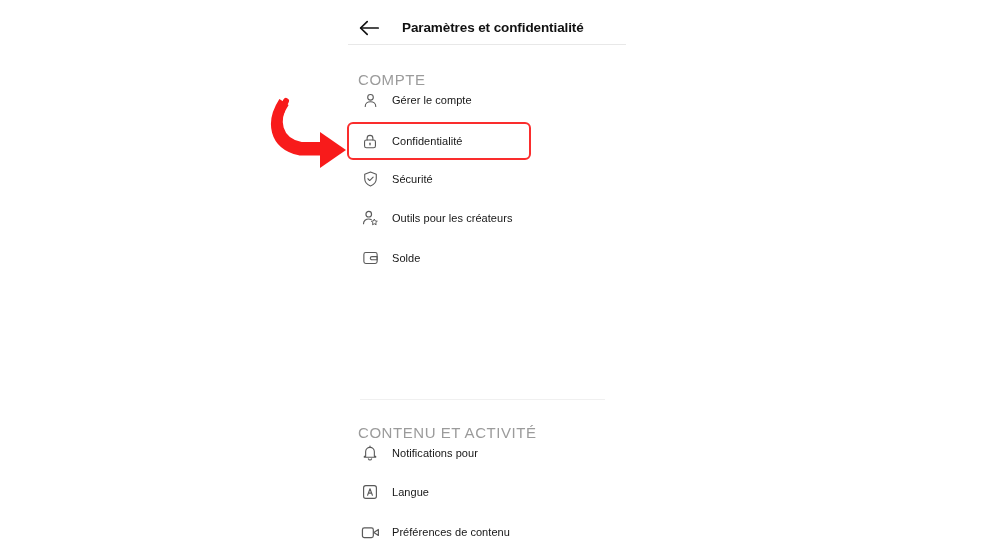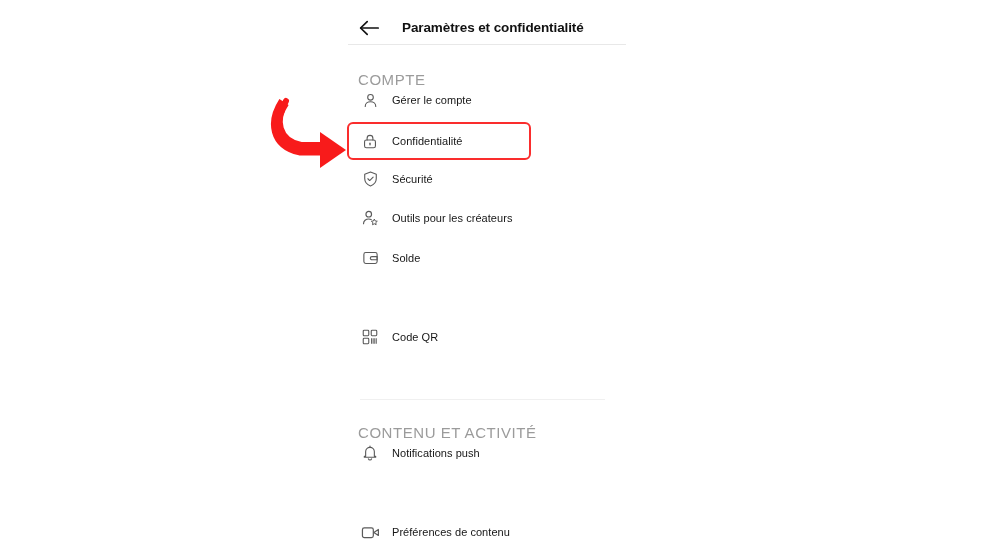--- a/index.html
+++ b/index.html
@@ -196,50 +196,46 @@
     <span class="icon">
       <svg width="17" height="16" viewBox="0 0 20 18" fill="none">
         <rect x="2.2" y="2.6" width="15.6" height="12.8" rx="2.2" stroke="currentColor" stroke-width="1.3"></rect>
         <path d="M11.6 7.4h6.2v3.6h-6.2a1.8 1.8 0 1 1 0-3.6Z" stroke="currentColor" stroke-width="1.3" stroke-linejoin="round"></path>
       </svg>
     </span>
     <span class="label">Solde</span>
   </div>
 
 
-  <div class="row" style="top:319px">
-    <span class="icon">
-      <svg width="16" height="16" viewBox="0 0 18 18" fill="none">
-        <rect x="1.4" y="1.4" width="6.2" height="6.2" rx="1" stroke="currentColor" stroke-width="1.25"></rect>
-        <rect x="10.4" y="1.4" width="6.2" height="6.2" rx="1" stroke="currentColor" stroke-width="1.25"></rect>
-        <rect x="1.4" y="10.4" width="6.2" height="6.2" rx="1" stroke="currentColor" stroke-width="1.25"></rect>
-        <rect x="10.2" y="10.4" width="1.5" height="6.2" fill="currentColor"></rect>
-        <rect x="12.8" y="10.4" width="1.5" height="6.2" fill="currentColor"></rect>
-        <rect x="15.3" y="10.4" width="1.3" height="6.2" fill="currentColor"></rect>
-      </svg>
-    </span>
-    <span class="label">Code QR</span>
-  </div>
 
 
   <div id="section-divider"></div>
 
   <div class="section-label" style="top:418px">CONTENU ET ACTIVITÉ</div>
 
   <div class="row" style="top:435px">
     <span class="icon">
       <svg width="16" height="18" viewBox="0 0 18 20" fill="none">
         <path d="M4.1 13.6V8.6a4.9 4.9 0 0 1 9.8 0v5h1.5v1.2H2.6v-1.2h1.5Z" stroke="currentColor" stroke-width="1.25" stroke-linejoin="round"></path>
         <path d="M7.2 16.6a1.9 1.9 0 0 0 3.6 0" stroke="currentColor" stroke-width="1.25" stroke-linecap="round"></path>
         <path d="M9 3.7V2.2" stroke="currentColor" stroke-width="1.25" stroke-linecap="round"></path>
       </svg>
     </span>
-    <span class="label">Notifications push</span>
-  </div>
-
+    <span class="label">Notifications pour</span>
+  </div>
+
+  <div class="row" style="top:474px">
+    <span class="icon">
+      <svg width="16" height="16" viewBox="0 0 18 18" fill="none">
+        <rect x="1.8" y="1.8" width="14.4" height="14.4" rx="2.4" stroke="currentColor" stroke-width="1.3"></rect>
+        <path d="M6.3 12.6 9 5.4l2.7 7.2M7.3 10.3h3.4" stroke="currentColor" stroke-width="1.25" stroke-linecap="round" stroke-linejoin="round"></path>
+      </svg>
+    </span>
+    <span class="label">Langue</span>
+  </div>
 
   <div class="row" style="top:514px">
     <span class="icon">
       <svg width="19" height="15" viewBox="0 0 20 16" fill="none">
         <rect x="1.4" y="3" width="11.6" height="10.4" rx="2" stroke="currentColor" stroke-width="1.3"></rect>
         <path d="m13.6 8 4.8-3.2v6.4L13.6 8Z" stroke="currentColor" stroke-width="1.3" stroke-linejoin="round"></path>
       </svg>
     </span>
     <span class="label">Préférences de contenu</span>
   </div>

